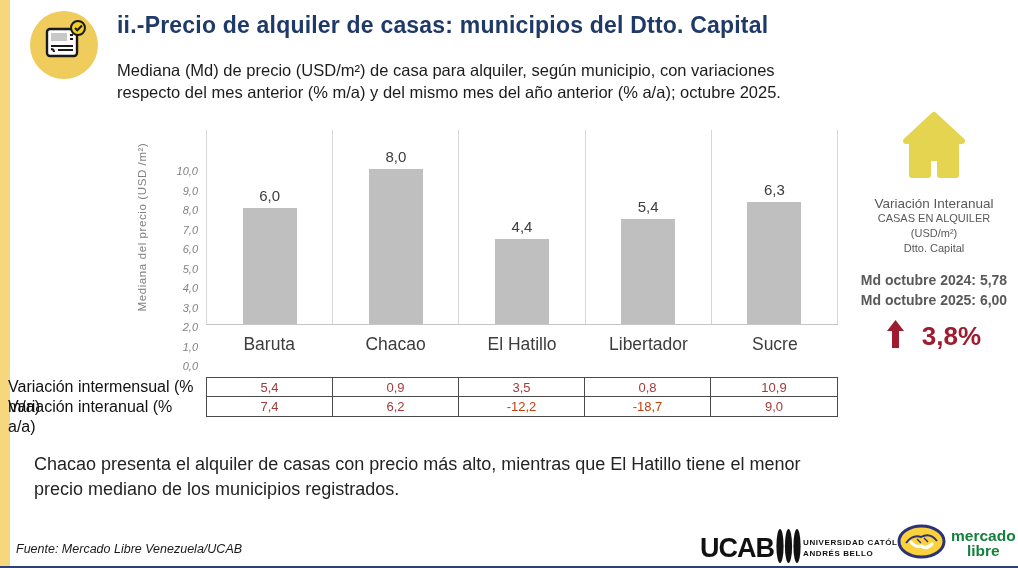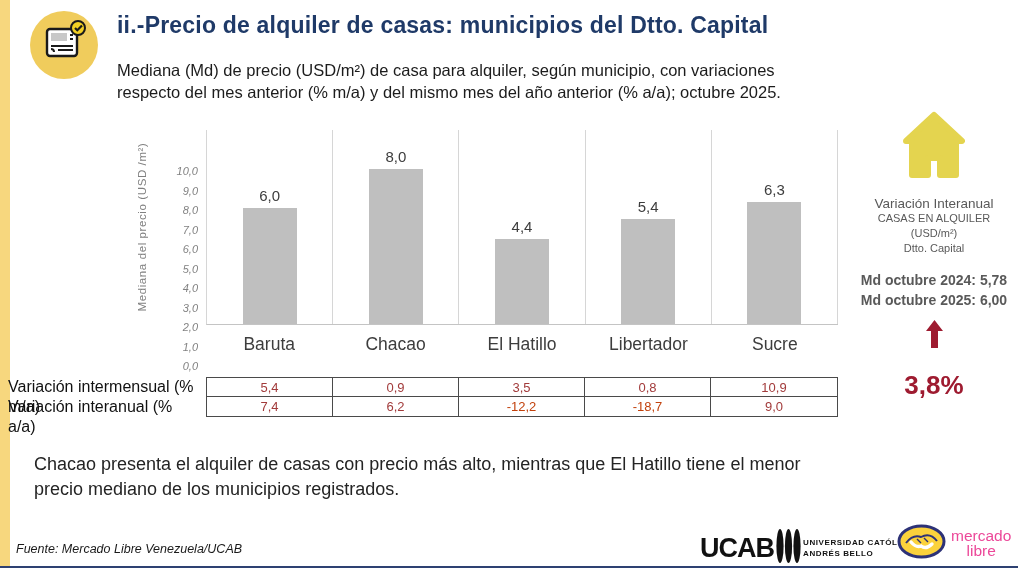--- a/index.html
+++ b/index.html
@@ -47,36 +47,36 @@
   .cell.pos { color:#A23B3B; }
   .cell.neg { color:#c2410c; }
 
   
   .sidebar { position:absolute; left:856px; top:110px; width:156px; text-align:center; color:#595959; }
   .sidebar .house { margin:0 auto; display:block; }
   .sb-head { margin-top:16px; font-weight:normal; }
   .sb-line1 { font-size:13.5px; }
   .sb-line2, .sb-line3, .sb-line4 { font-size:11px; line-height:1.35; }
   .sb-md { margin-top:14px; font-weight:bold; font-size:14px; line-height:1.45; }
-  .sb-pct { margin-top:10px; display:flex; align-items:center; justify-content:center; gap:18px;flex-direction:column; }
+  .sb-pct { margin-top:10px; display:flex; align-items:center; justify-content:center; gap:18px; }
   .sb-pct-val { font-size:26px; font-weight:bold; color:#9E1B30; }
 
   
   .note { position:absolute; left:34px; top:452px; width:920px; font-size:18px; color:#242424; line-height:1.4; }
   .note span { display:block; }
   .fuente { position:absolute; left:16px; top:542px; font-size:12.5px; font-style:italic; color:#1a1a1a; }
 
   .ucab-logo { position:absolute; left:700px; top:526px; display:flex; align-items:center; }
   .ucab-acronym { font-size:27px; font-weight:bold; color:#111; letter-spacing:-1px; }
   .ucab-seeds { margin:0 1px; }
   .ucab-lines { font-size:8px; font-weight:bold; color:#111; letter-spacing:0.6px; line-height:1.4; }
   .ucab-lines span { display:block; }
 
   .meli-logo { position:absolute; left:897px; top:523px; display:flex; align-items:center; gap:5px; }
-  .meli-text { font-size:15.5px; font-weight:normal; color:#ec4899; line-height:0.95; text-align:center; }
+  .meli-text { font-size:15.5px; font-weight:bold; color:#15803d; line-height:0.95; text-align:center; }
   .meli-text span { display:block; }
 </style>
 </head>
 <body>
 
 <div class="slide">
   <div class="left-strip"></div>
 
   <div class="badge">
     <span>

